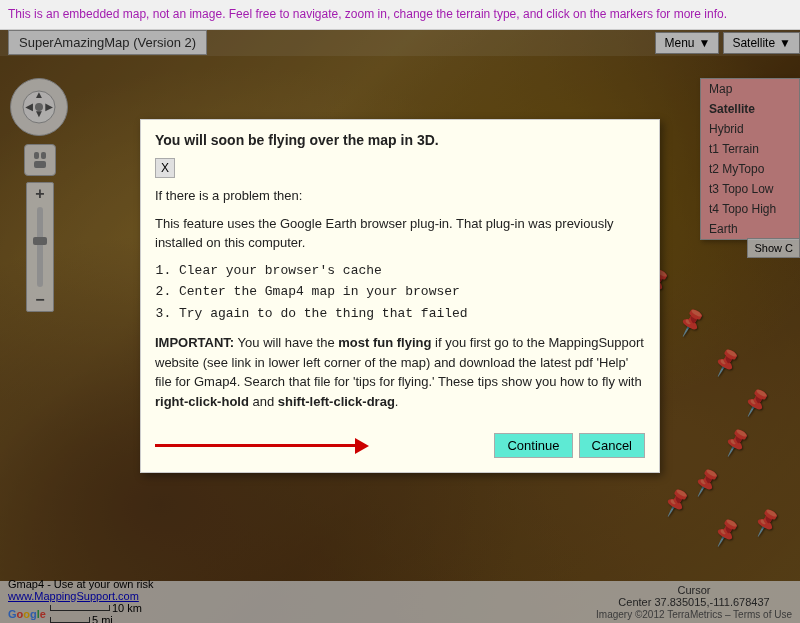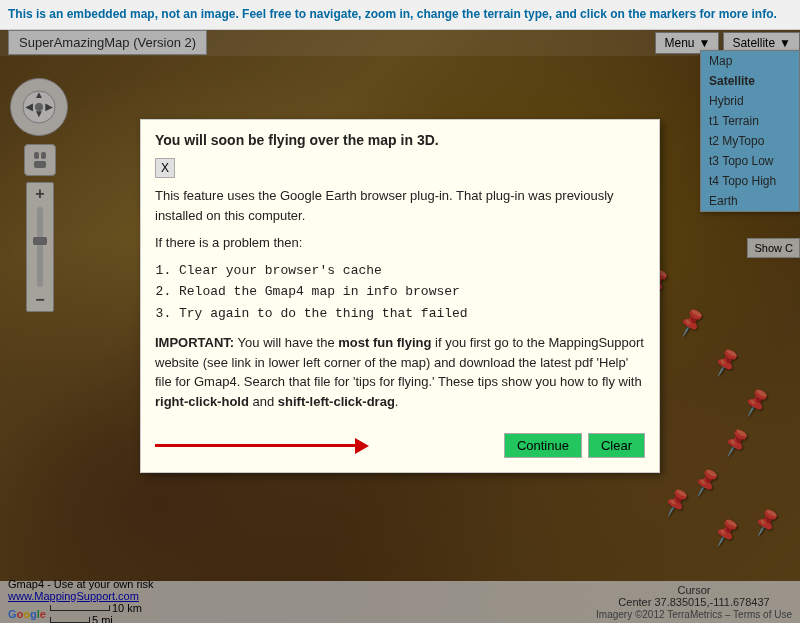--- a/index.html
+++ b/index.html
@@ -3,23 +3,22 @@
   <meta charset="utf-8">
   <style>
     * { box-sizing: border-box; margin: 0; padding: 0; }
     body { width: 800px; height: 623px; overflow: hidden; font-family: Arial, sans-serif; font-size: 13px; background: #888; }
 
     #top-bar {
       background: #f0f0f0;
       border-bottom: 1px solid #ccc;
       padding: 6px 8px;
       font-size: 12px;
-      color: #0369a1;
+      color: #a21caf;
       line-height: 1.4;
-      font-weight: bold;
     }
 
     #map-container {
       position: relative;
       width: 800px;
       height: 593px;
       overflow: hidden;
     }
 
     
@@ -71,23 +70,23 @@
       font-size: 12px;
       cursor: pointer;
       display: flex;
       align-items: center;
       gap: 4px;
     }
 
     
     #dropdown-menu {
       position: absolute;
-      top: 20px;
+      top: 48px;
       right: 0;
-      background: #7dd3fc;
+      background: #fca5a5;
       border: 1px solid #aaa;
       min-width: 100px;
       z-index: 100;
       box-shadow: 2px 2px 5px rgba(0,0,0,0.3);
     }
 
     .dropdown-item {
       padding: 3px 8px;
       font-size: 12px;
       color: #333;
@@ -350,21 +349,21 @@
     .arrow-head {
       width: 0;
       height: 0;
       border-top: 8px solid transparent;
       border-bottom: 8px solid transparent;
       border-left: 14px solid #cc0000;
     }
 
     .modal-btn {
       padding: 4px 12px;
-      background: #22c55e;
+      background: #5eead4;
       border: 1px solid #aaa;
       font-size: 13px;
       cursor: pointer;
     }
   </style>
 </head>
 <body>
 
 <div id="top-bar">
   <span>This is an embedded map, not an image. Feel free to navigate, zoom in, change the terrain type, and click on the markers for more info.</span>
@@ -477,37 +476,37 @@
     </div>
   </div>
 
   <div id="modal-overlay">
     <div id="modal">
       <div id="modal-header">
         <div id="modal-title">You will soon be flying over the map in 3D.</div>
         <div id="modal-close">X</div>
       </div>
       <div id="modal-body">
+        <p>If there is a problem then:</p>
         <p>This feature uses the Google Earth browser plug-in. That plug-in was previously installed on this computer.</p>
-        <p>If there is a problem then:</p>
         <ol>
           <li>Clear your browser's cache</li>
-          <li>Reload the Gmap4 map in info browser</li>
+          <li>Center the Gmap4 map in your browser</li>
           <li>Try again to do the thing that failed</li>
         </ol>
         <div class="important-section">
           <span class="bold">IMPORTANT:</span>
           <span>You will have the </span><span class="bold">most fun flying</span><span> if you first go to the MappingSupport website (see link in lower left corner of the map) and download the latest pdf 'Help' file for Gmap4. Search that file for 'tips for flying.' These tips show you how to fly with </span><span class="bold">right-click-hold</span><span> and </span><span class="bold">shift-left-click-drag</span><span>.</span>
         </div>
       </div>
       <div id="modal-footer">
         <div id="arrow-container">
           <div id="red-arrow">
             <div class="arrow-line"></div>
             <div class="arrow-head"></div>
           </div>
         </div>
         <button class="modal-btn">Continue</button>
-        <button class="modal-btn">Clear</button>
+        <button class="modal-btn">Cancel</button>
       </div>
     </div>
   </div>
 </div>
 
 </body></html>

